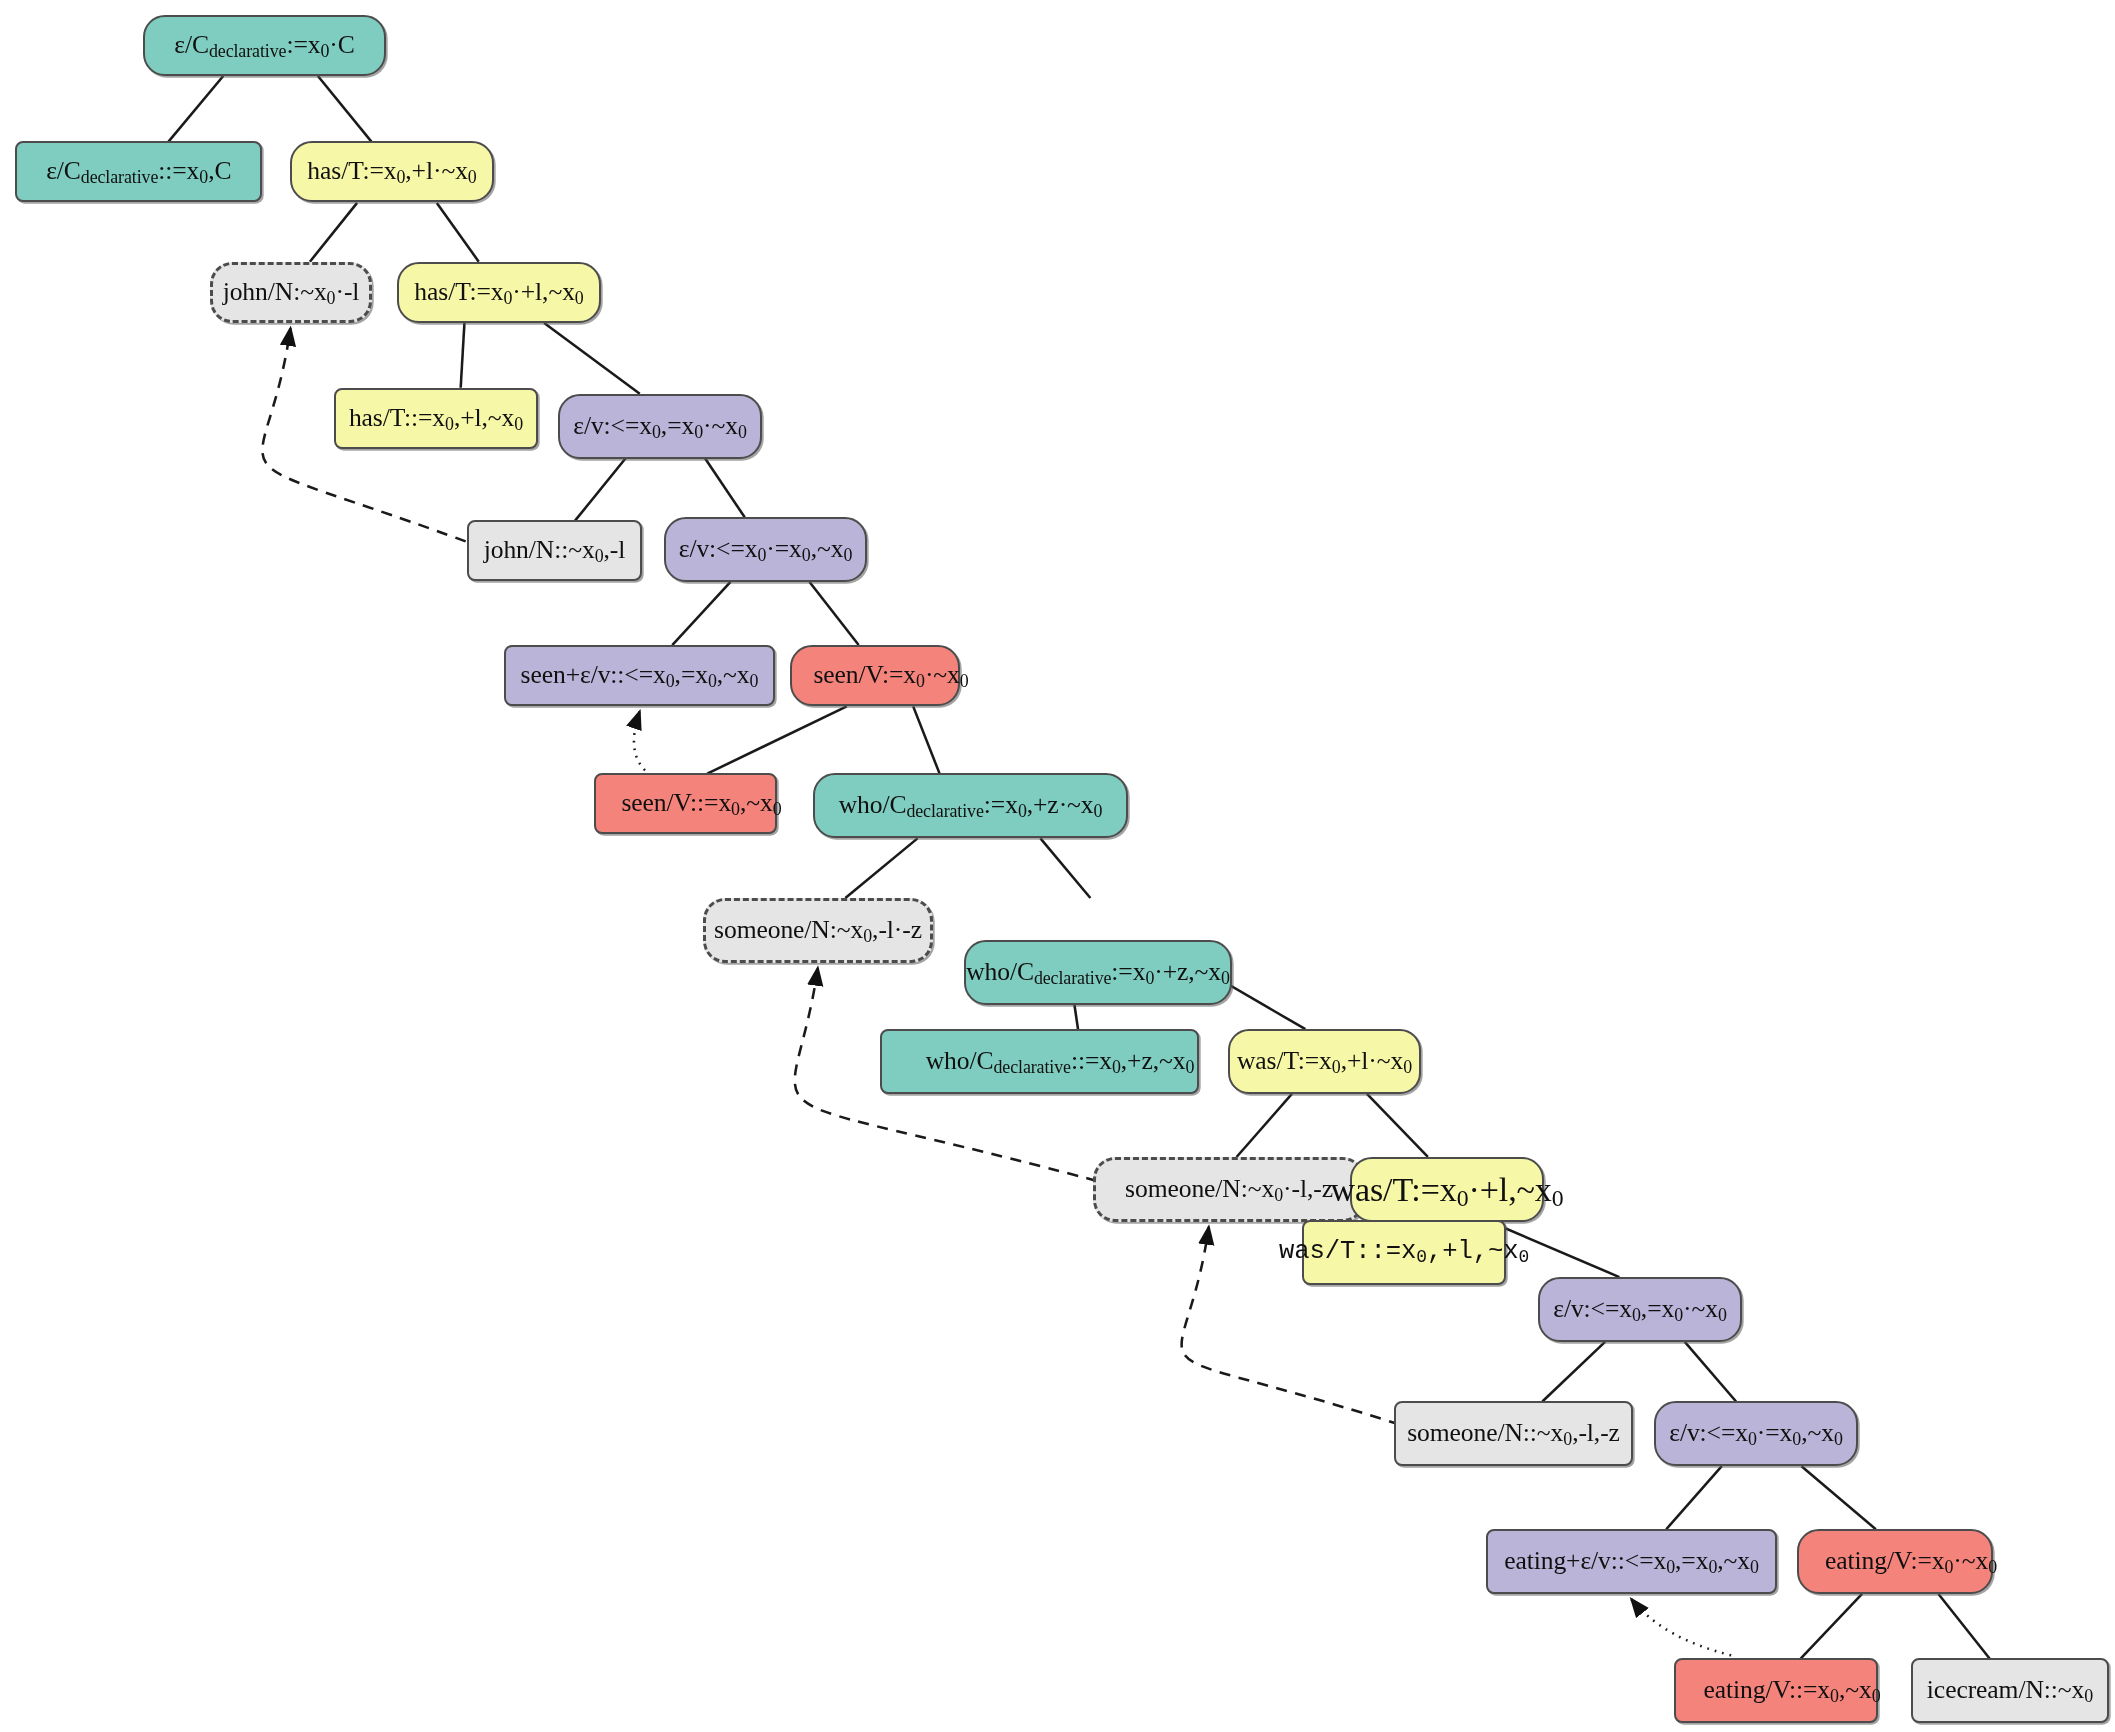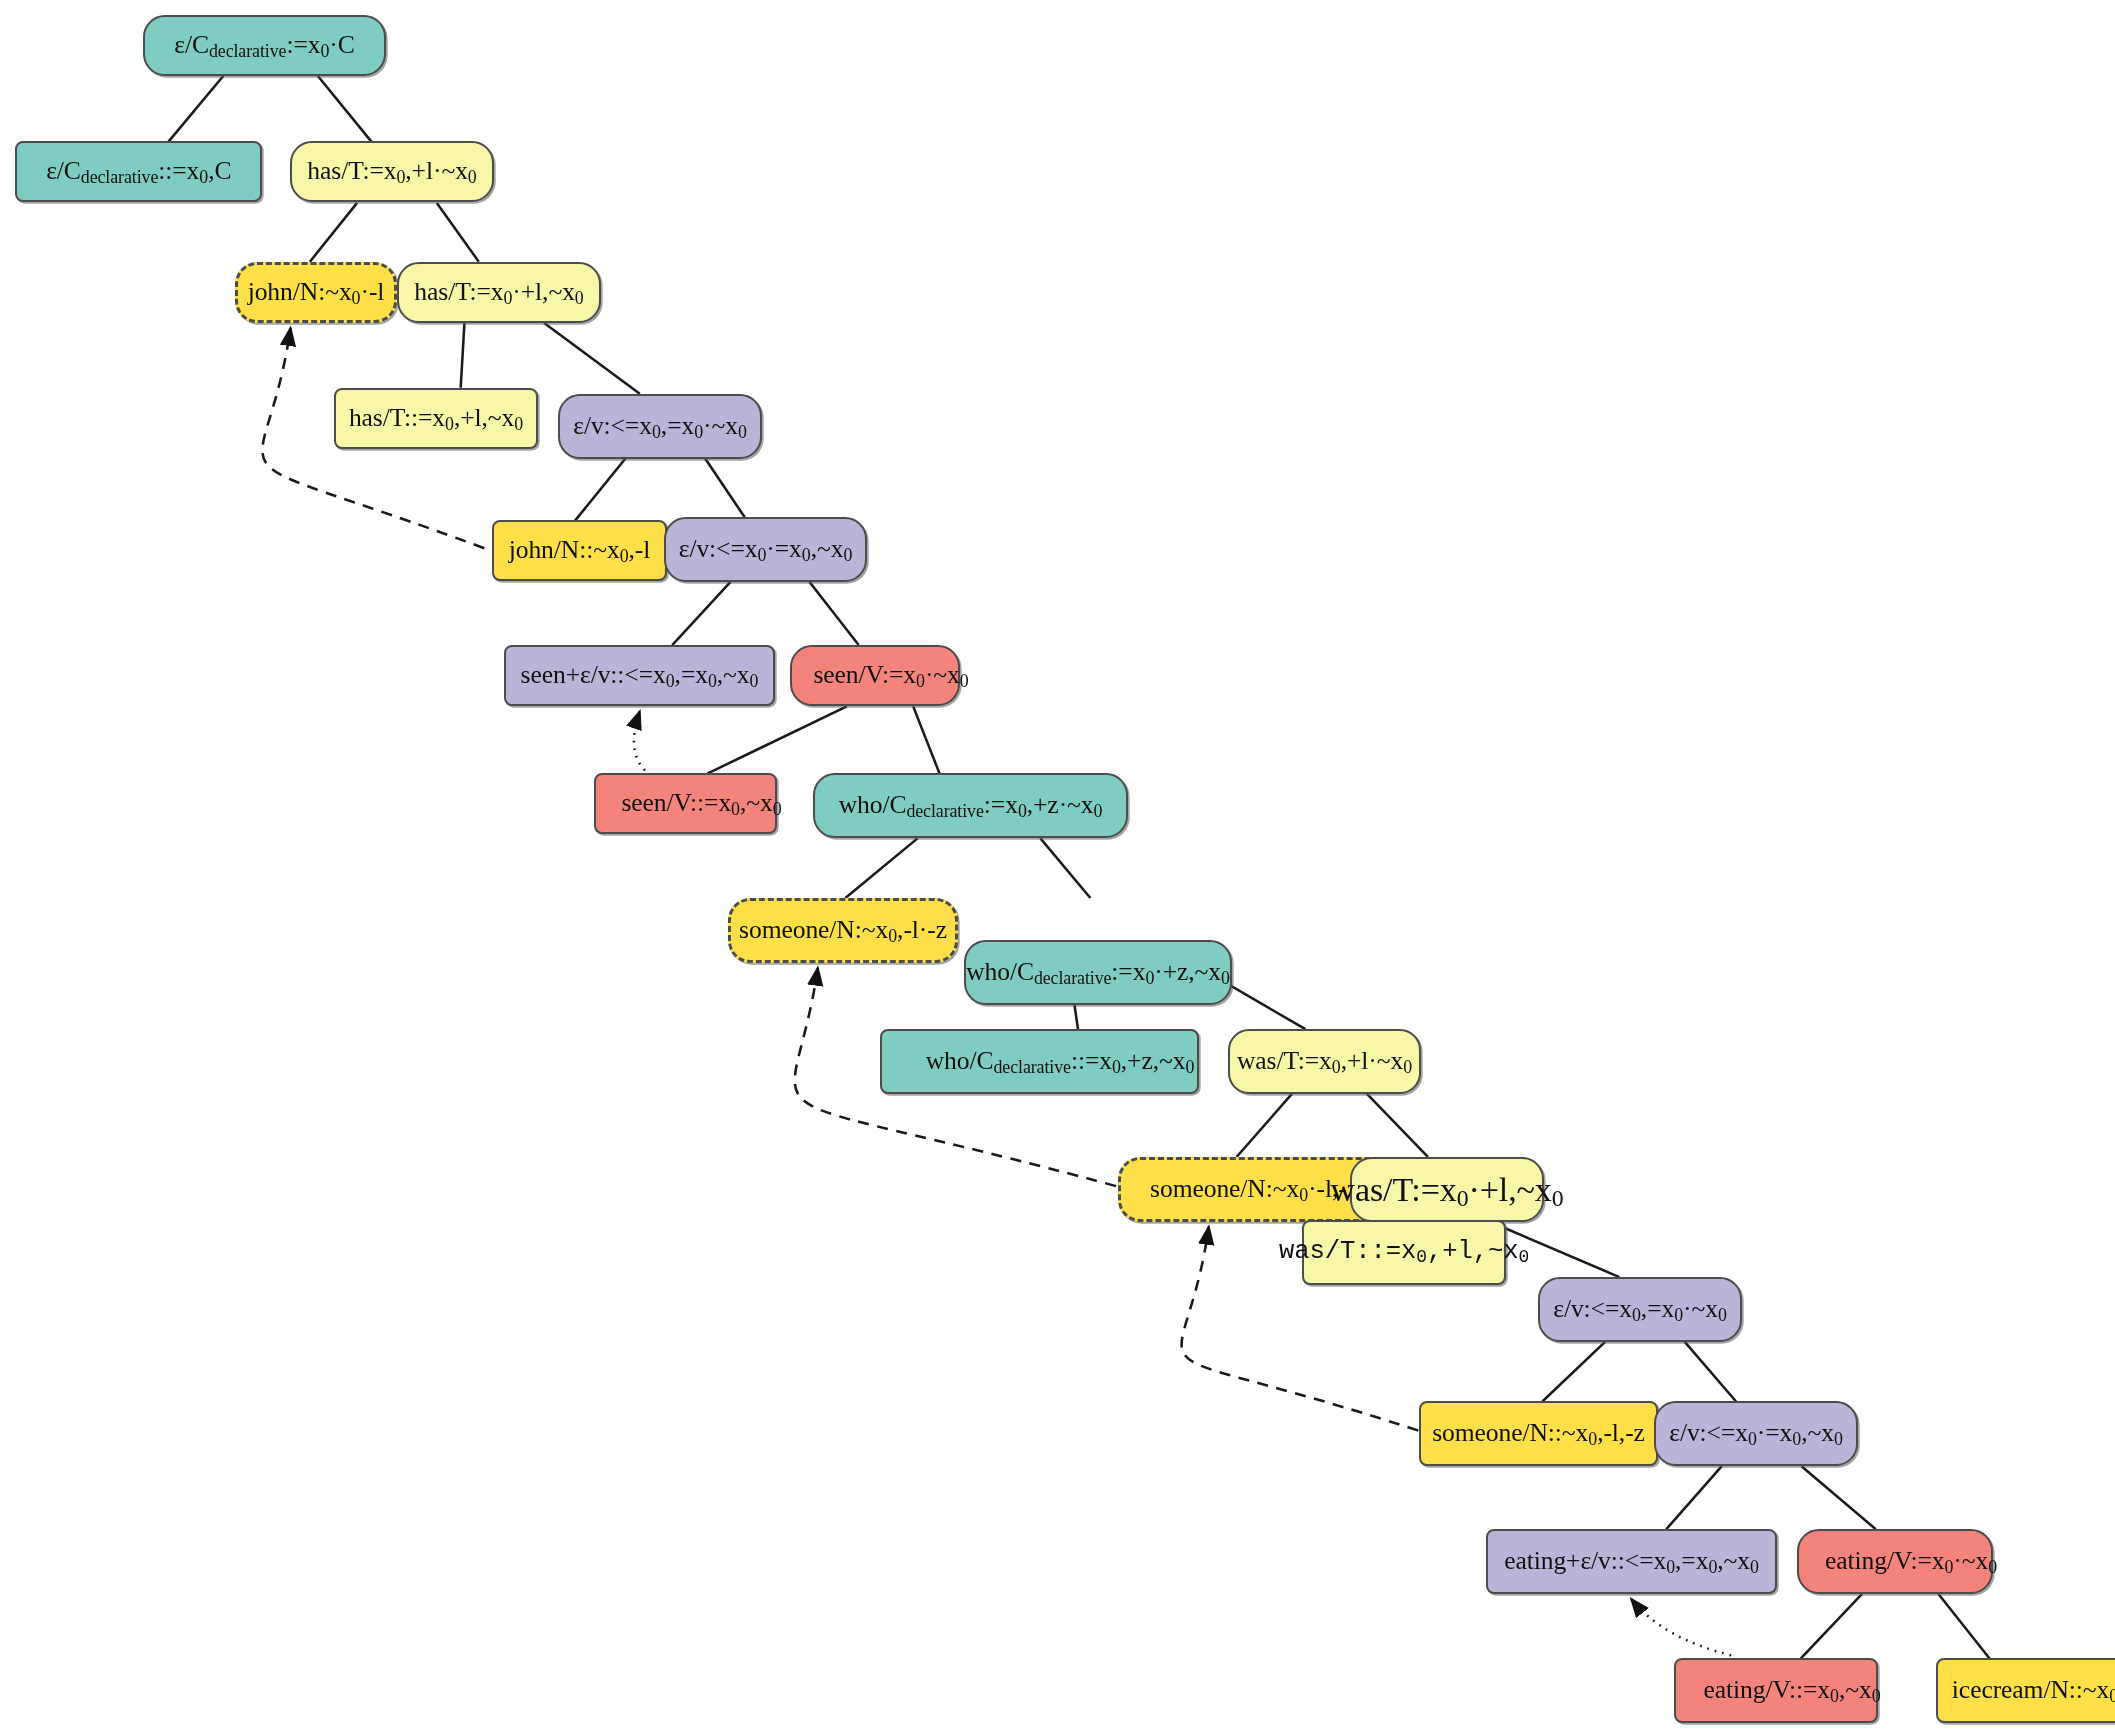--- a/index.html
+++ b/index.html
@@ -47,21 +47,21 @@
   .shape-rounded {
     border-radius: 22px;
   }
   .dashed {
     border-style: dashed;
     border-width: 3.4px;
   }
   
   .c-teal   { background: #7fcdc0; }
   .c-yellow { background: #f7f7a8; }
-  .c-green  { background: #fde047; margin-left: 25px; }
+  .c-green  { background: #e5e5e5; }
   .c-purple { background: #bab5d8; text-align: center; }
   .c-red    { background: #f4837b; padding-left: 32px; }
 
   sub {
     font-size: 0.70em;
     vertical-align: -0.22em;
     line-height: 0;
   }
 </style>
 </head>

